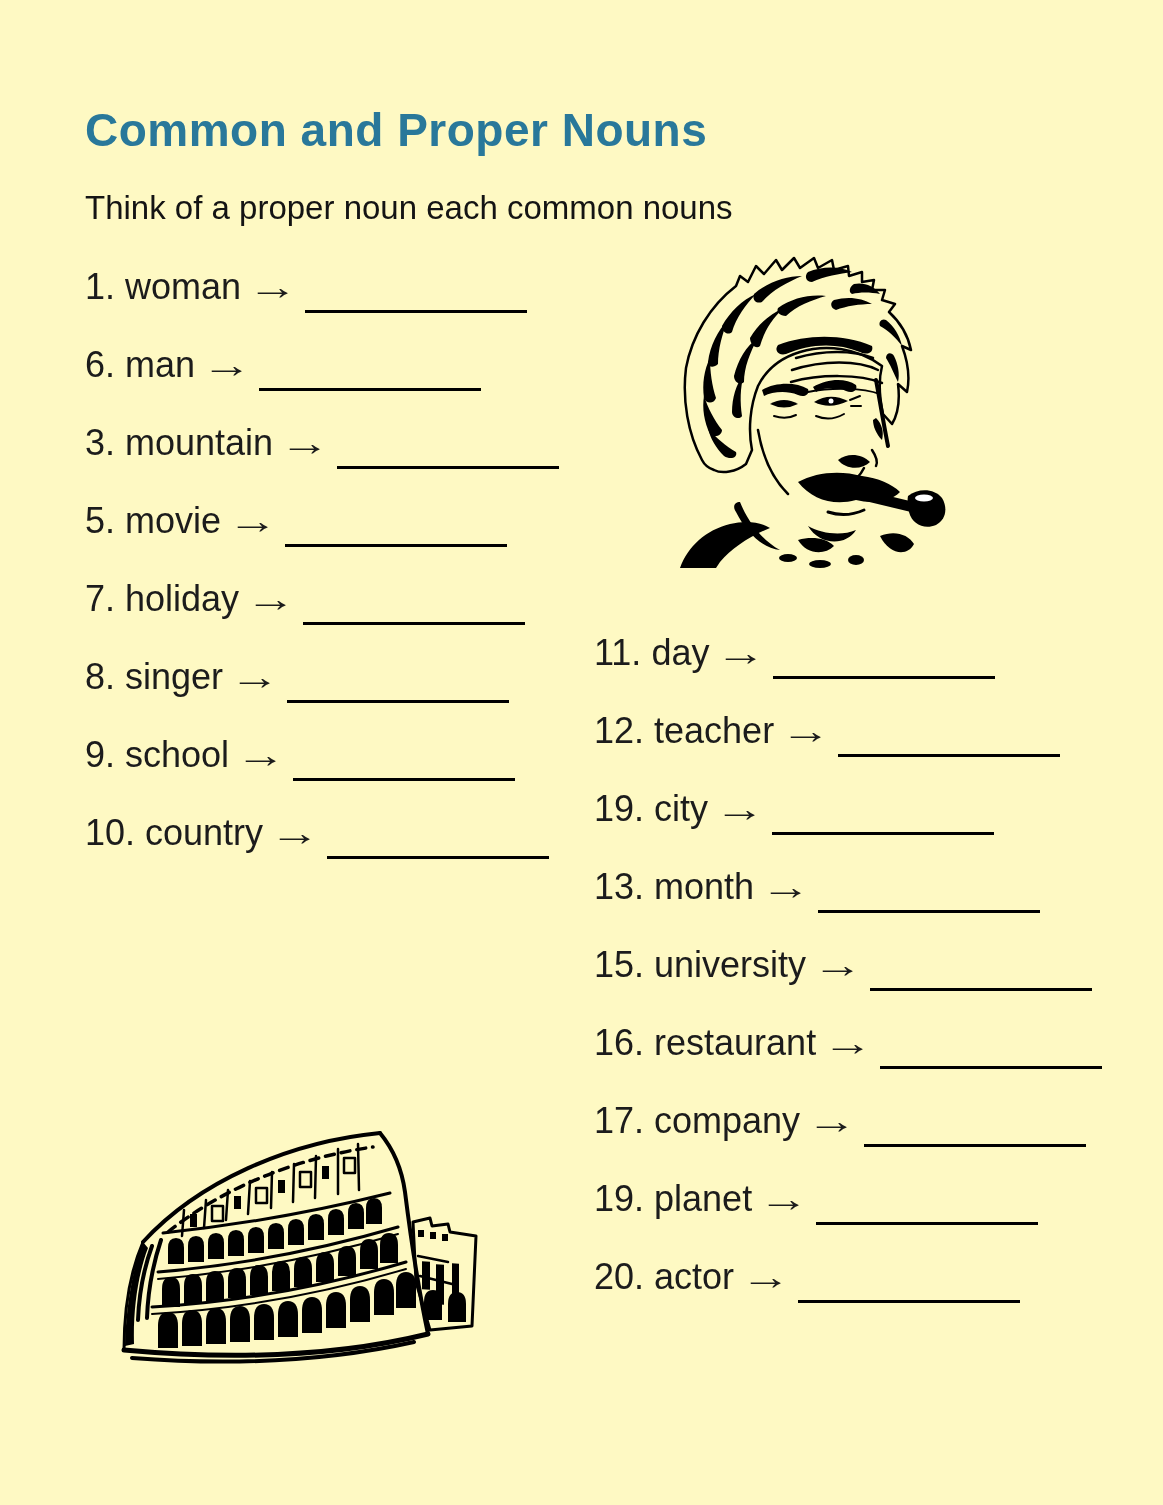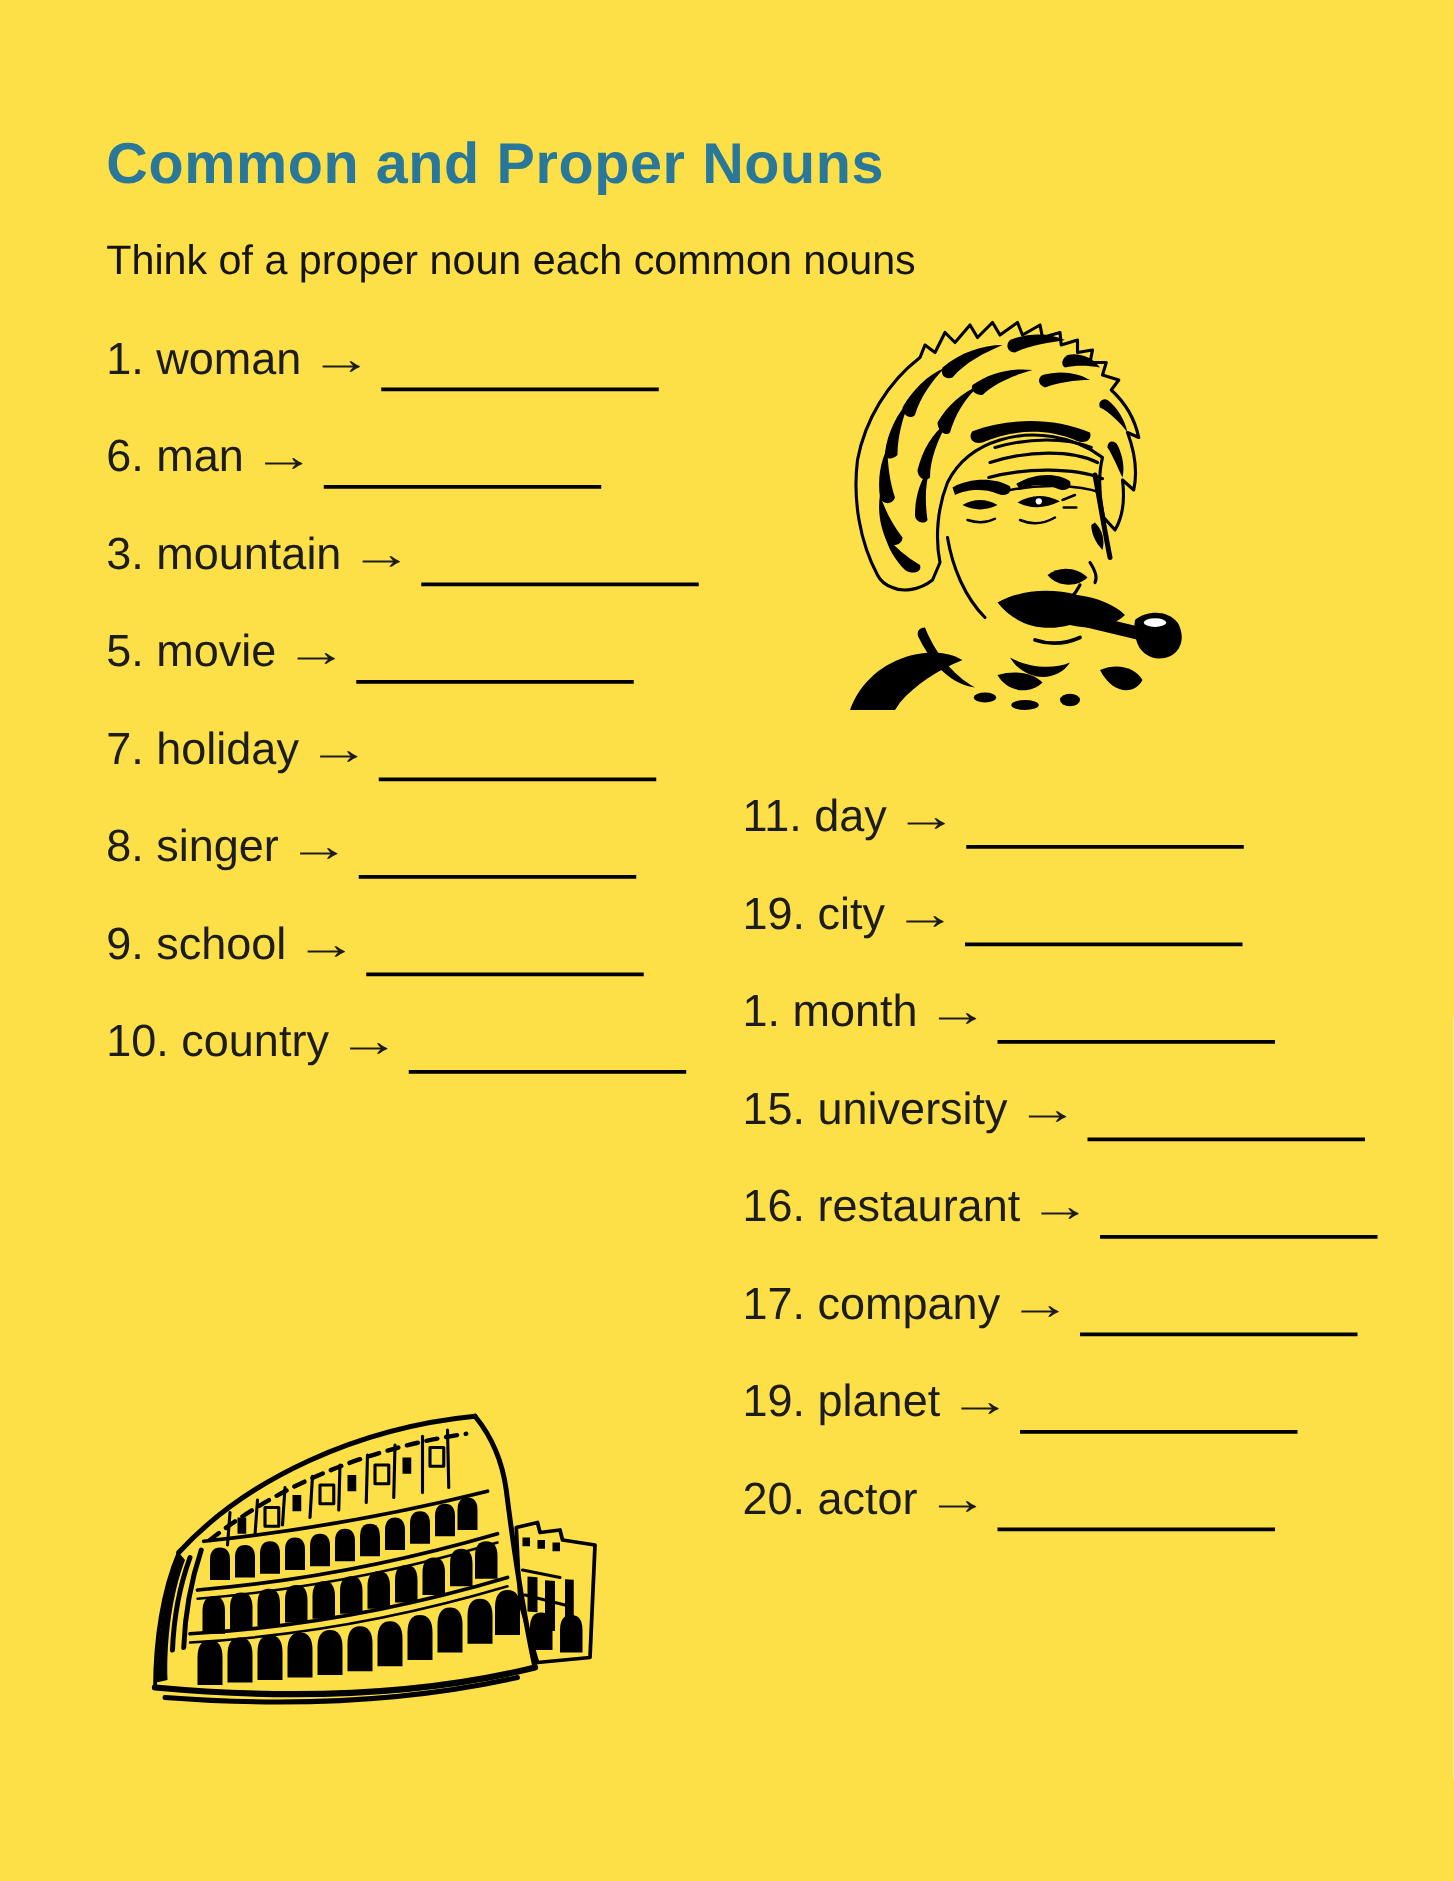--- a/index.html
+++ b/index.html
@@ -1,17 +1,17 @@
 <!DOCTYPE html>
 <html><head>
 <meta charset="utf-8">
 <style>
   html,body{margin:0;padding:0;background:#ffffff;}
   body{width:1163px;height:1505px;position:relative;font-family:"Liberation Sans",sans-serif;overflow:hidden;}
-  .page{position:absolute;inset:0;background:#fde047;}
+  .page{position:absolute;inset:0;background:#fef9c3;}
   .title{position:absolute;left:85px;top:74px;font-size:46px;font-weight:700;color:#29789a;letter-spacing:0.5px;line-height:1.1;white-space:nowrap;}
   .instructions{position:absolute;left:85px;top:160px;font-size:33px;font-weight:400;color:#141414;line-height:1.2;white-space:nowrap;margin-top:28px;}
   .col{position:absolute;}
   .col-left{left:85px;top:266px;}
   .col-right{left:594px;top:632px;}
   .item{height:78px;font-size:36px;color:#1c1c1c;white-space:nowrap;line-height:1.15;}
   .arrow{display:inline-block;transform:scaleX(1.4);margin:0 14px 0 14px;color:#1c1c1c;}
   .blank{display:inline-block;width:222px;height:10px;border-bottom:3px solid #000;vertical-align:-14px;}
   .art{position:absolute;}
   .einstein{left:658px;top:250px;width:302px;height:326px;}
@@ -33,22 +33,23 @@
     <div class="item"><span>3. mountain</span><span class="arrow">→</span><span class="blank"></span></div>
     <div class="item"><span>5. movie</span><span class="arrow">→</span><span class="blank"></span></div>
     <div class="item"><span>7. holiday</span><span class="arrow">→</span><span class="blank"></span></div>
     <div class="item"><span>8. singer</span><span class="arrow">→</span><span class="blank"></span></div>
     <div class="item"><span>9. school</span><span class="arrow">→</span><span class="blank"></span></div>
     <div class="item"><span>10. country</span><span class="arrow">→</span><span class="blank"></span></div>
   </div>
 
   <div class="col col-right">
     <div class="item"><span>11. day</span><span class="arrow">→</span><span class="blank"></span></div>
+    <div class="item"><span>12. teacher</span><span class="arrow">→</span><span class="blank"></span></div>
     <div class="item"><span>19. city</span><span class="arrow">→</span><span class="blank"></span></div>
-    <div class="item"><span>1. month</span><span class="arrow">→</span><span class="blank"></span></div>
+    <div class="item"><span>13. month</span><span class="arrow">→</span><span class="blank"></span></div>
     <div class="item"><span>15. university</span><span class="arrow">→</span><span class="blank"></span></div>
     <div class="item"><span>16. restaurant</span><span class="arrow">→</span><span class="blank"></span></div>
     <div class="item"><span>17. company</span><span class="arrow">→</span><span class="blank"></span></div>
     <div class="item"><span>19. planet</span><span class="arrow">→</span><span class="blank"></span></div>
     <div class="item"><span>20. actor</span><span class="arrow">→</span><span class="blank"></span></div>
   </div>
 
   <svg class="art einstein" viewBox="0 0 302 326" xmlns="http://www.w3.org/2000/svg">
 
     <path class="ink" stroke-width="2.5" fill="#fff" d="M44,210 C30,184 24,150 28,118 C34,86 52,56 78,36 L82,26 L90,32 L98,16 L106,24 L118,10 L124,20 L136,8 L142,18 L156,8 L160,18 L174,10 L176,20 L190,16 L191,26 L204,22 L204,32 L216,30 L214,40 L227,40 L224,50 L237,54 L231,62 C242,72 250,86 253,100 L244,96 C250,112 252,128 249,142 L240,134 C242,150 240,164 234,174 L225,164 C222,150 220,132 224,116 C200,98 168,94 142,102 C122,108 108,120 100,136 C92,156 90,180 94,200 L88,214 C78,222 64,224 56,220 C50,218 46,214 44,210 Z"></path>

